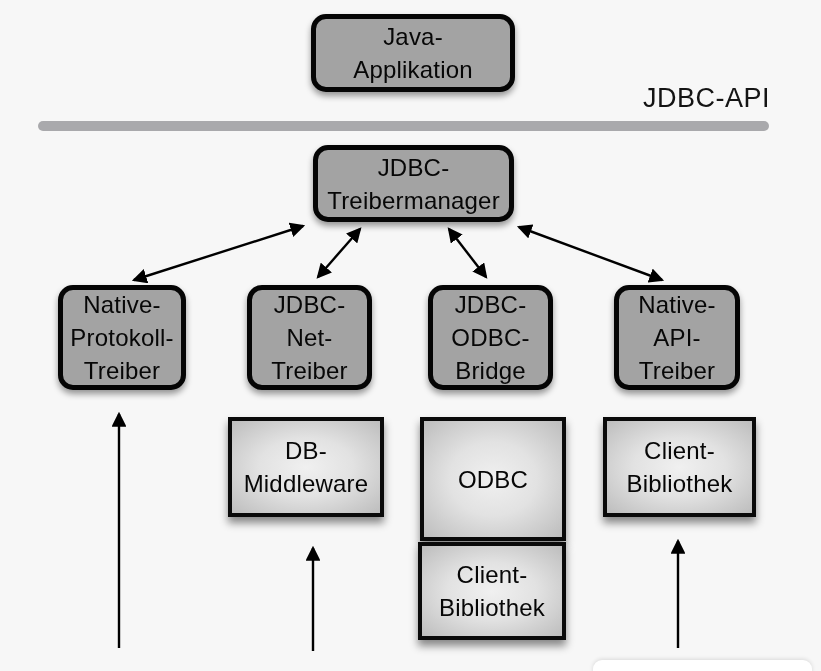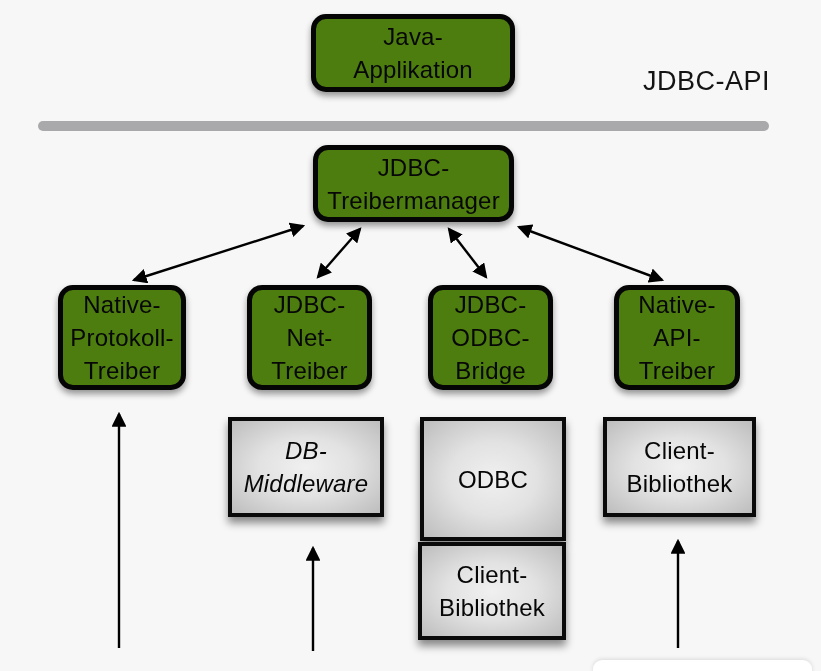--- a/index.html
+++ b/index.html
@@ -29,42 +29,42 @@
     text-align: center;
     color: #070707;
   }
   .node .label {
     white-space: pre-line;
     font-size: 24px;
     line-height: 33px;
     letter-spacing: 0.2px;
   }
   .white-box {
-    background: #4d7c0f;
+    background: #a3a3a3;
     border: 5px solid #050505;
     border-radius: 15px;
     box-shadow: 0 4px 6px rgba(0,0,0,0.40);
   }
   .gray-box {
     background: radial-gradient(ellipse at 50% 50%, #f0f0f0 0%, #e2e2e2 45%, #bdbdbd 100%);
     border: 4px solid #0a0a0a;
     border-radius: 0;
     box-shadow: 0 6px 8px rgba(0,0,0,0.45);
   }
   .separator {
     position: absolute;
     left: 38px; top: 121px;
     width: 731px; height: 10px;
     border-radius: 5px;
     background: #a9a9ac;
     z-index: 0;
   }
   .api-label {
     position: absolute;
-    top: 66px;
+    top: 83px;
     right: 51px;
     font-size: 27px;
     letter-spacing: 0.5px;
     color: #141414;
     z-index: 2;
   }
   .peek-box {
     position: absolute;
     left: 593px; top: 660px;
     width: 219px; height: 26px;
@@ -73,21 +73,21 @@
     box-shadow: 0 -1px 4px rgba(0,0,0,0.12);
     z-index: 2;
   }
   
   #n-java          { left: 311px; top: 14px;  width: 204px; height: 78px; }
   #n-manager       { left: 313px; top: 145px; width: 201px; height: 77px; }
   #n-nativeproto   { left: 58px;  top: 285px; width: 128px; height: 105px; }
   #n-net           { left: 247px; top: 285px; width: 125px; height: 105px; }
   #n-odbcbridge    { left: 428px; top: 285px; width: 125px; height: 105px; }
   #n-nativeapi     { left: 614px; top: 285px; width: 126px; height: 105px; }
-  #n-middleware    { left: 228px; top: 417px; width: 156px; height: 100px; font-style: italic; }
+  #n-middleware    { left: 228px; top: 417px; width: 156px; height: 100px; }
   #n-odbc          { left: 420px; top: 417px; width: 146px; height: 124px; }
   #n-clientbib-r   { left: 603px; top: 417px; width: 153px; height: 100px; }
   #n-clientbib-b   { left: 418px; top: 542px; width: 148px; height: 98px; }
 </style>
 </head>
 <body>
 
 <div class="stage">
 
   <div class="separator"></div>

